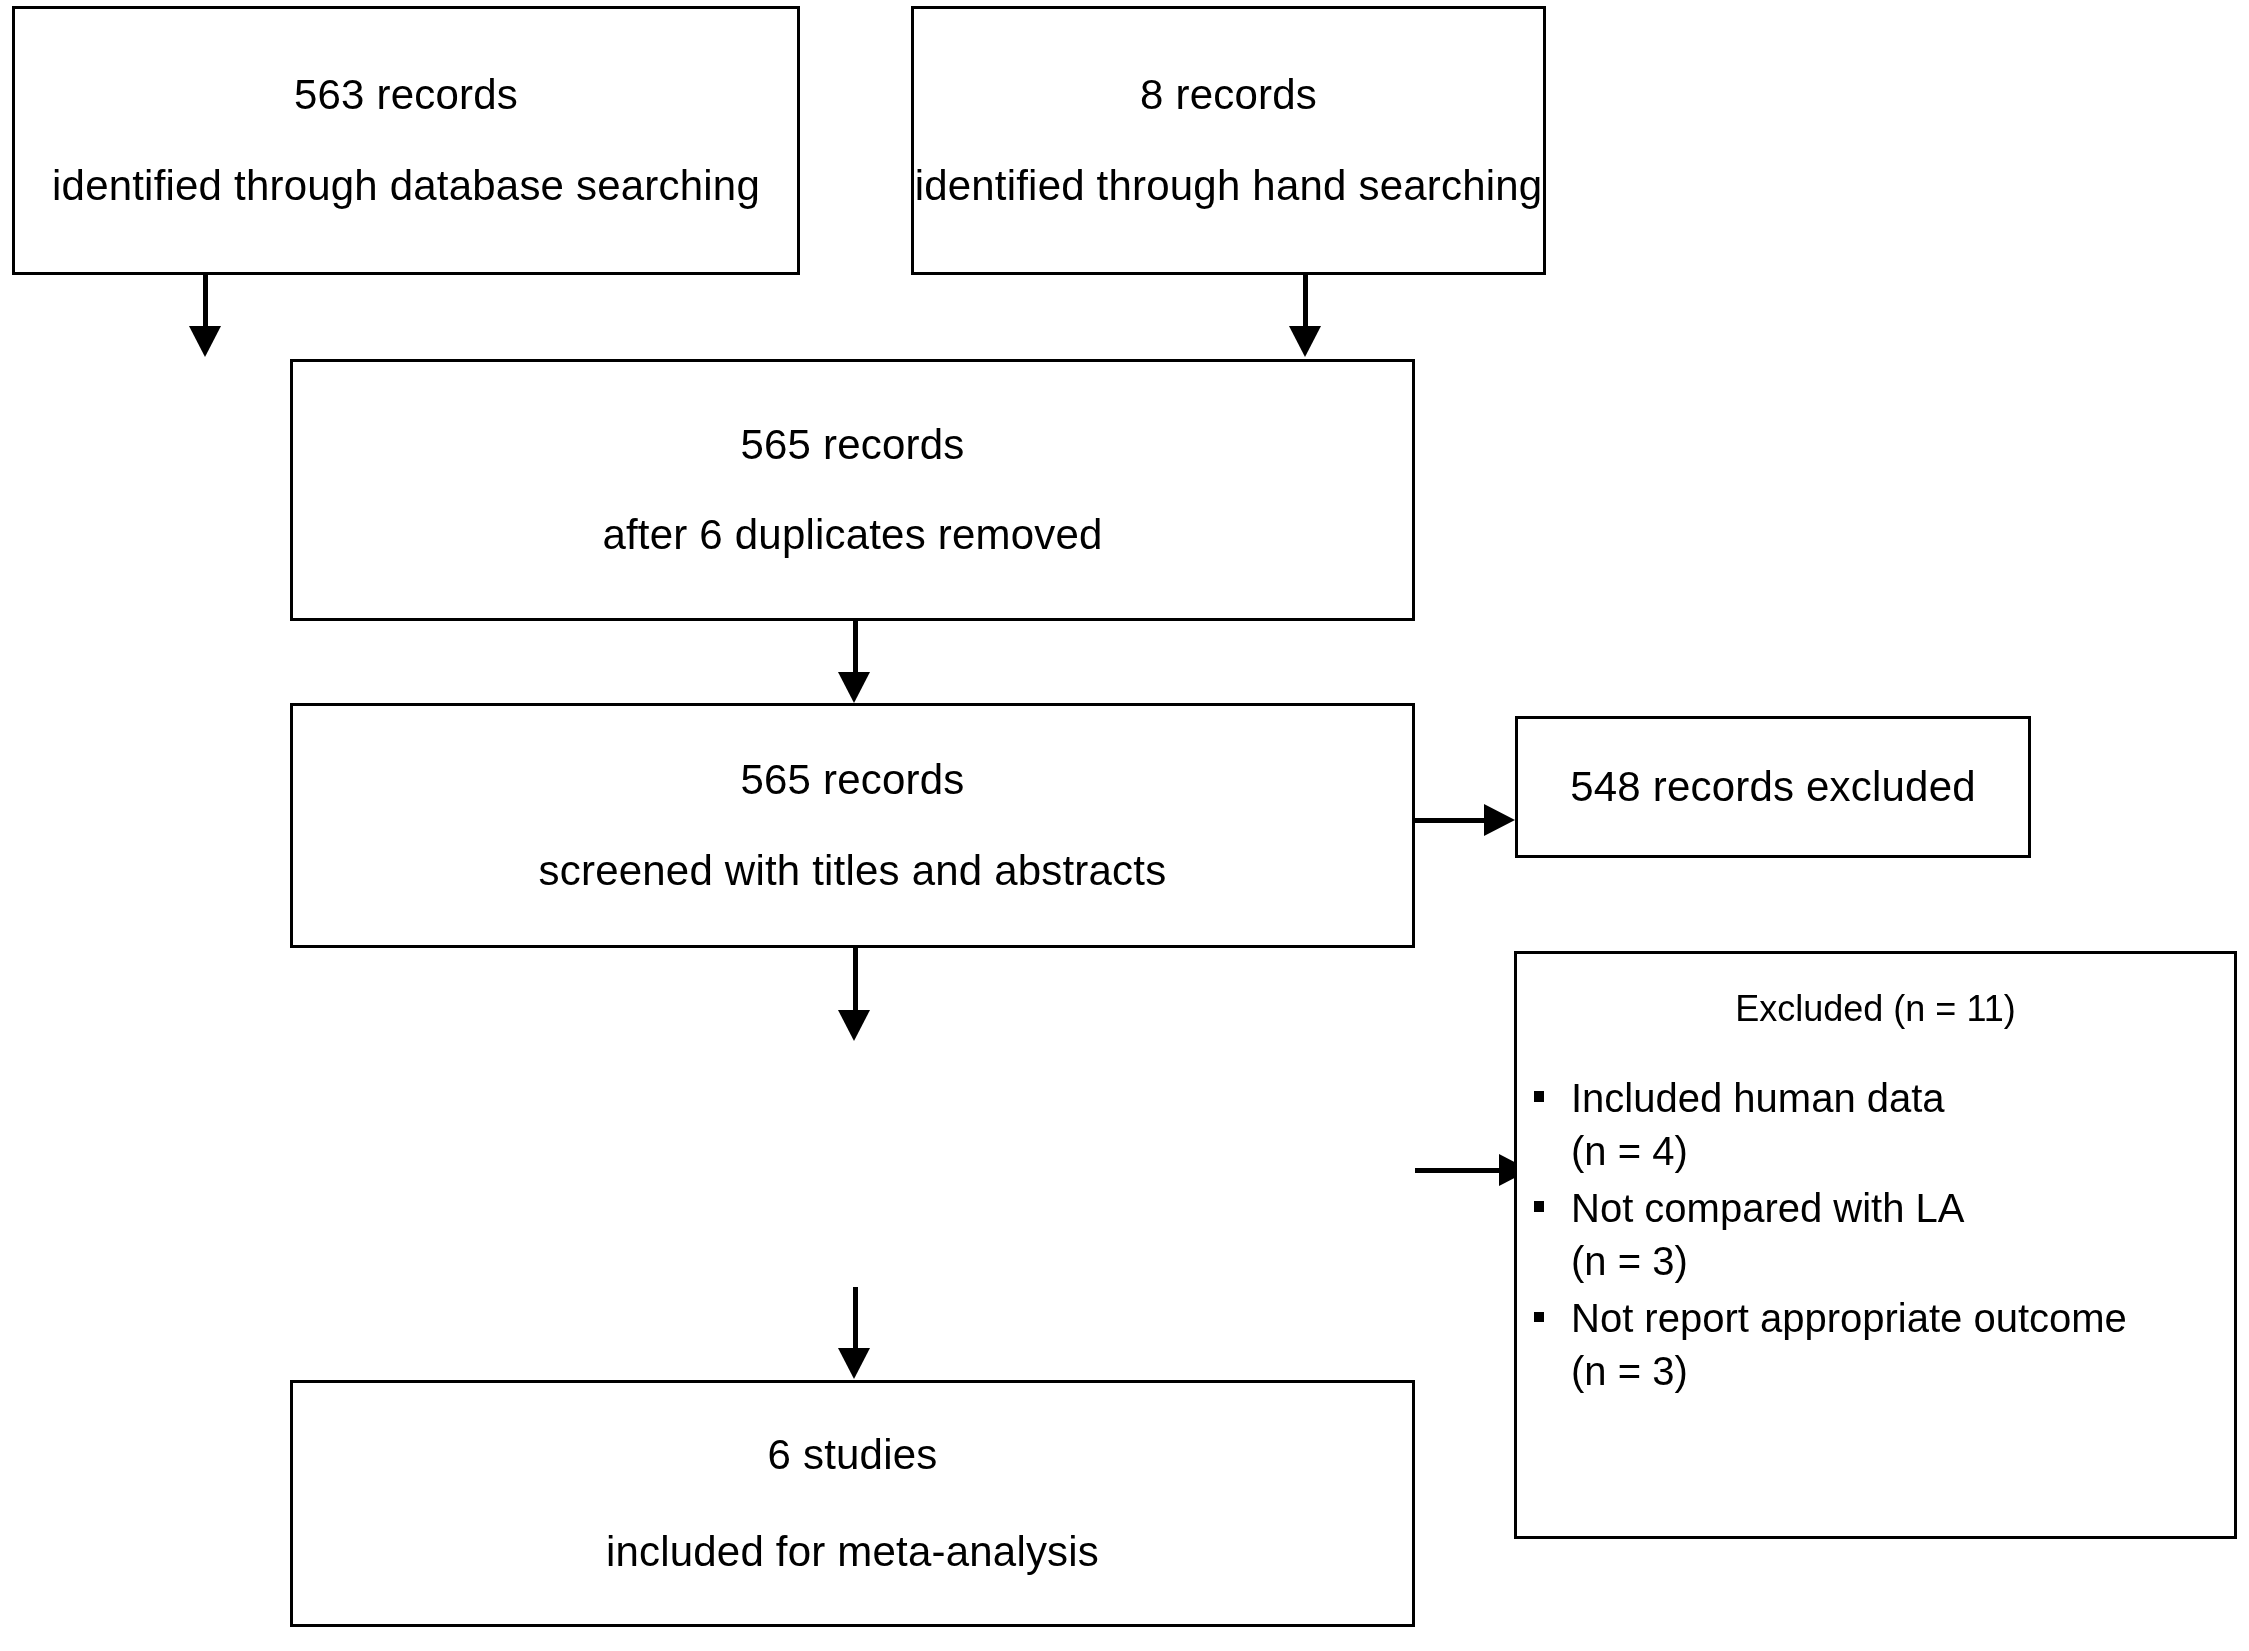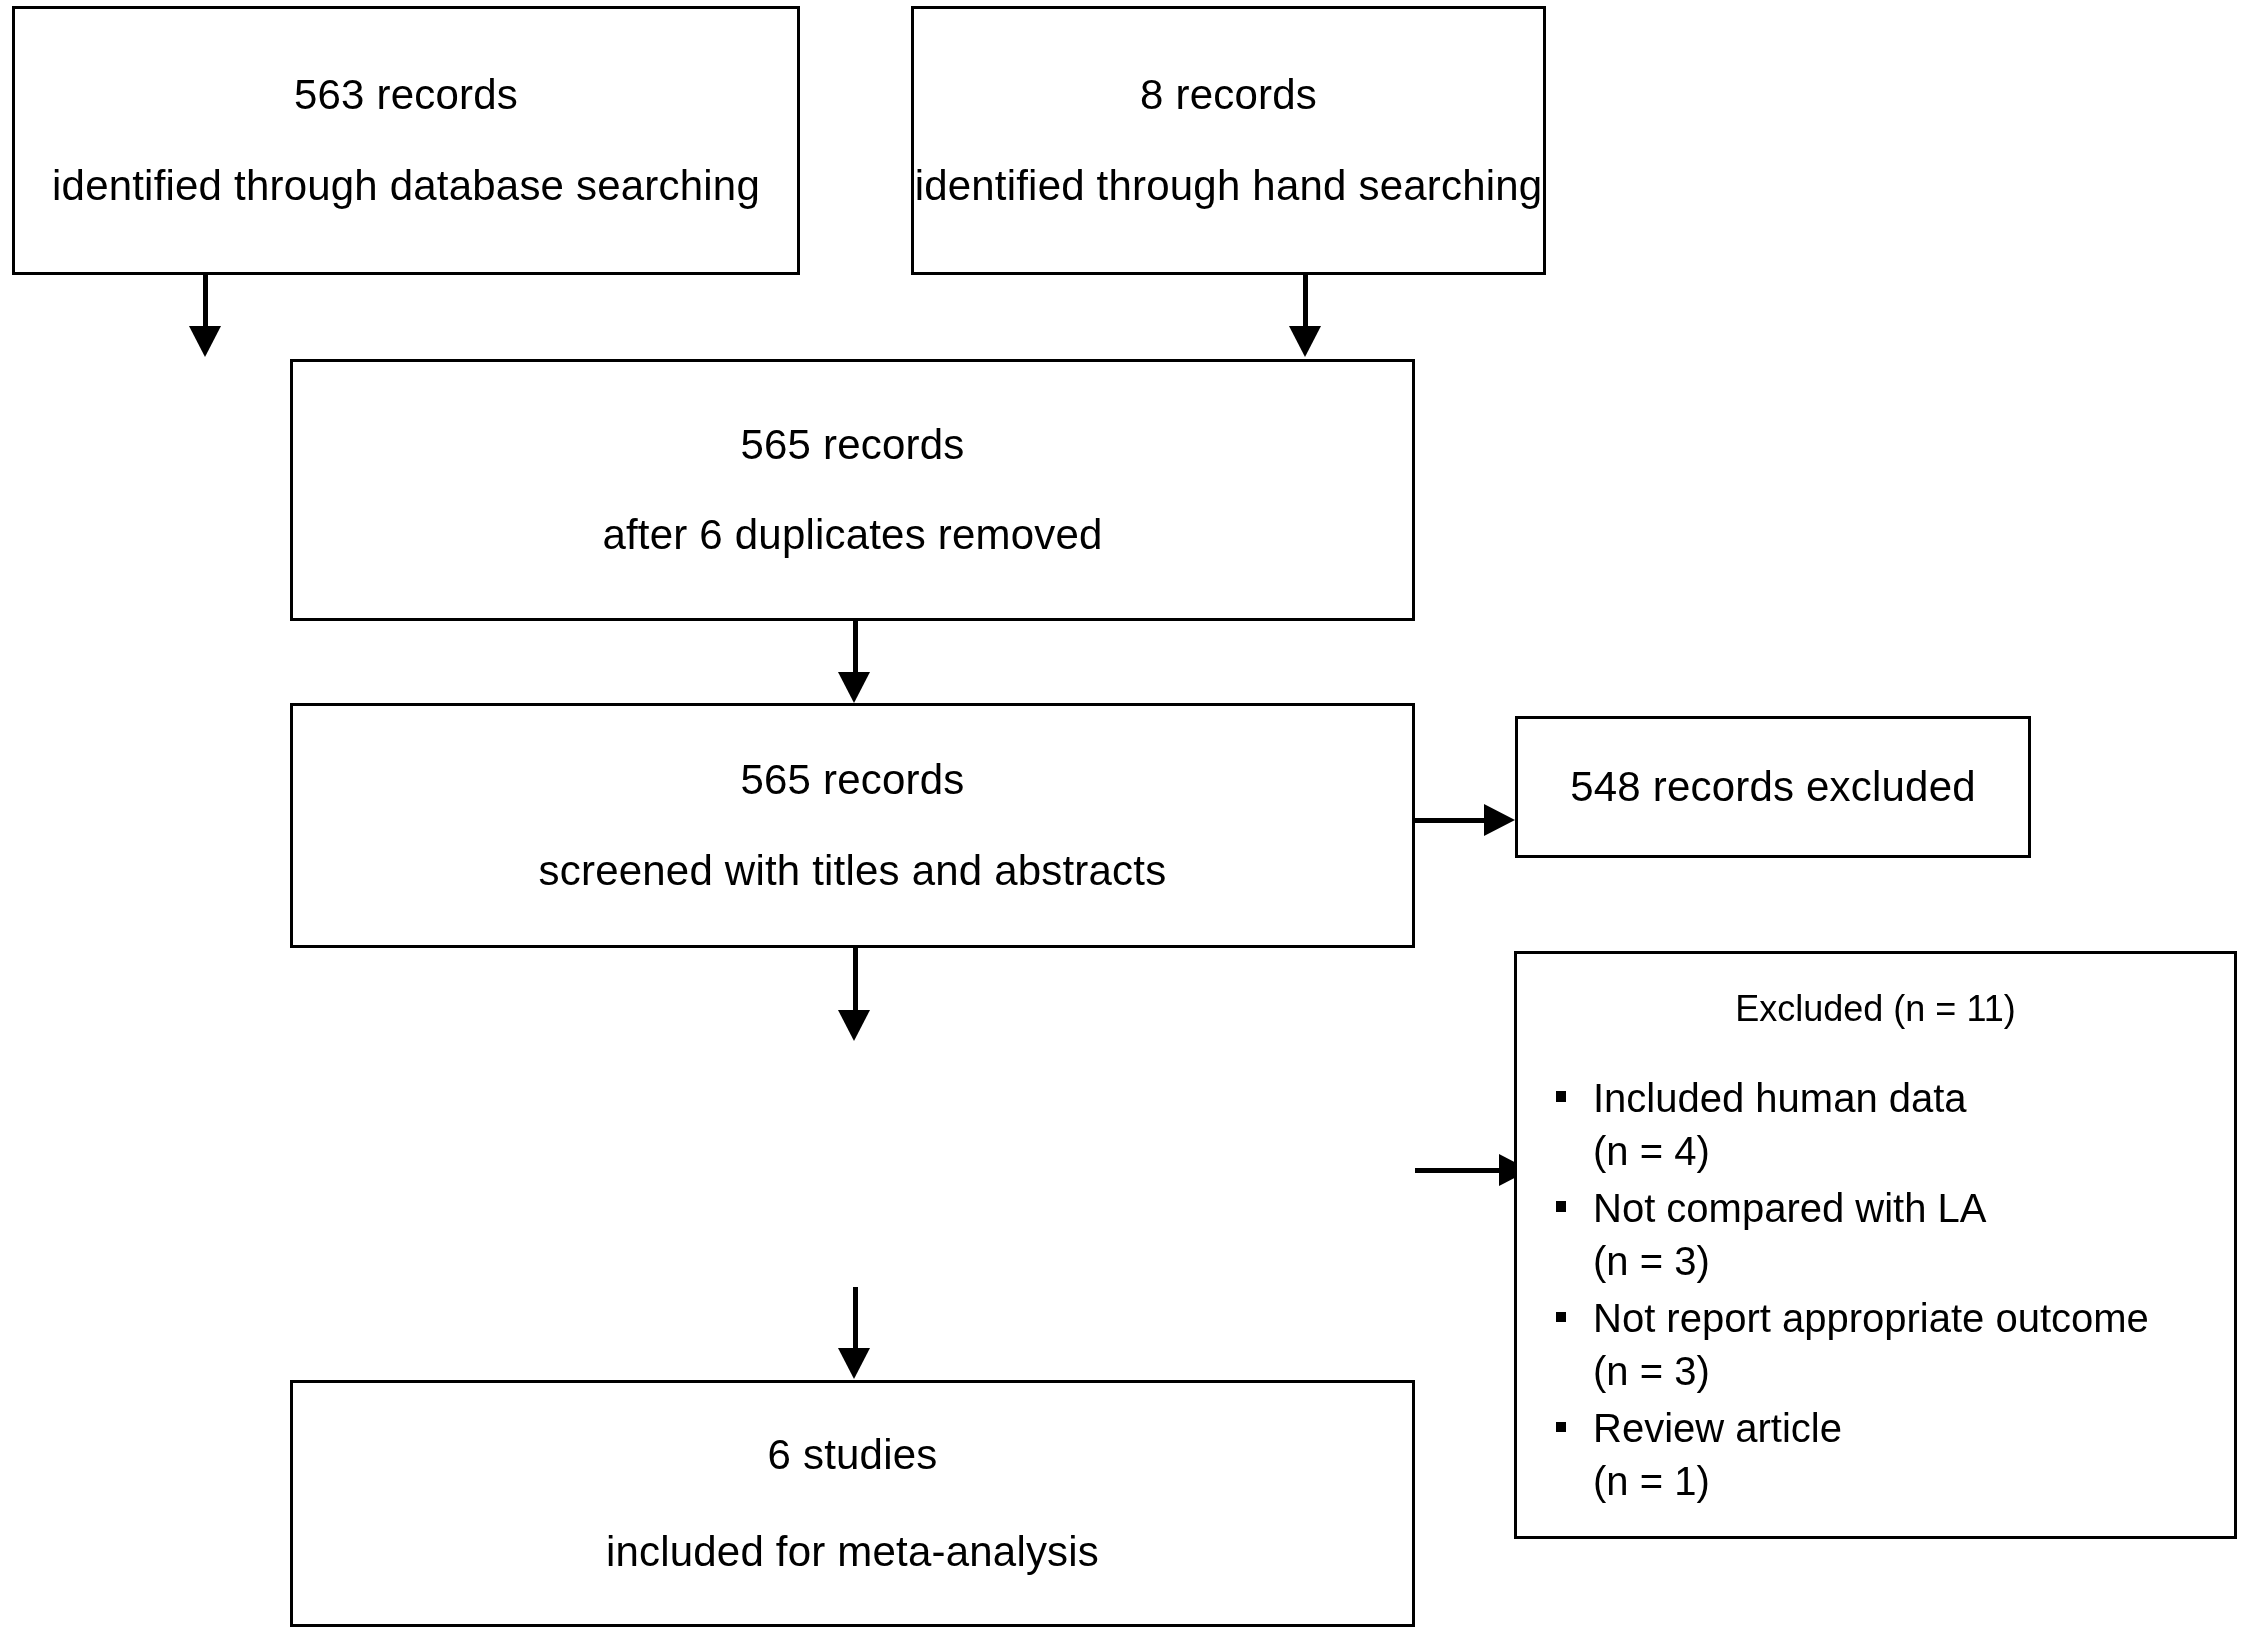--- a/index.html
+++ b/index.html
@@ -46,21 +46,21 @@
     background: #ffffff;
   }
   .reasons-title {
     font-size: 36px;
     text-align: center;
     margin-top: 34px;
     white-space: nowrap;
   }
   .reasons-list {
     margin: 42px 0 0 0;
-    padding: 0 0 0 34px;
+    padding: 0 0 0 12px;
     list-style: none;
   }
   .reason-item {
     position: relative;
     padding-left: 42px;
     margin-bottom: 4.5px;
   }
   .reason-bullet {
     position: absolute;
     left: 4.5px;
@@ -171,25 +171,20 @@
       <li class="reason-item">
         <span class="reason-bullet"></span>
         <div class="reason-text">Not compared with LA</div>
         <div class="reason-count">(n = 3)</div>
       </li>
       <li class="reason-item">
         <span class="reason-bullet"></span>
         <div class="reason-text">Not report appropriate outcome</div>
         <div class="reason-count">(n = 3)</div>
       </li>
-      <li class="reason-item">
-        <span class="reason-bullet"></span>
-        <div class="reason-text">Review article</div>
-        <div class="reason-count">(n = 1)</div>
-      </li>
     </ul>
   </div>
 
   <div class="v-line" style="left:853px; top:1287px; height:64px;"></div>
   <div class="arrow-down" style="left:838px; top:1348px;"></div>
 
   <div class="box" style="left:290px; top:1380px; width:1125px; height:247px;">
     <div class="box-line">6 studies</div>
     <div class="gap-md"></div>
     <div class="box-line">included for meta-analysis</div>

